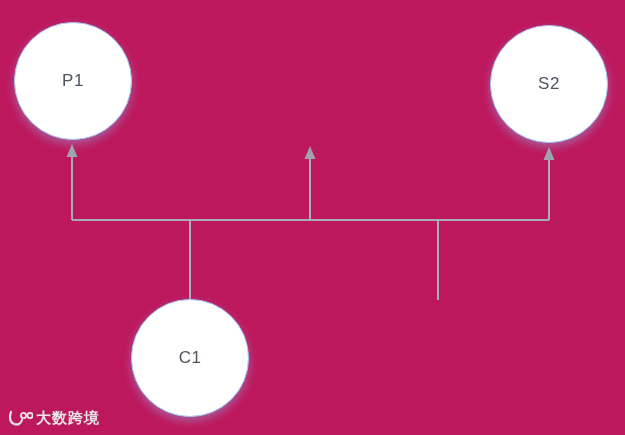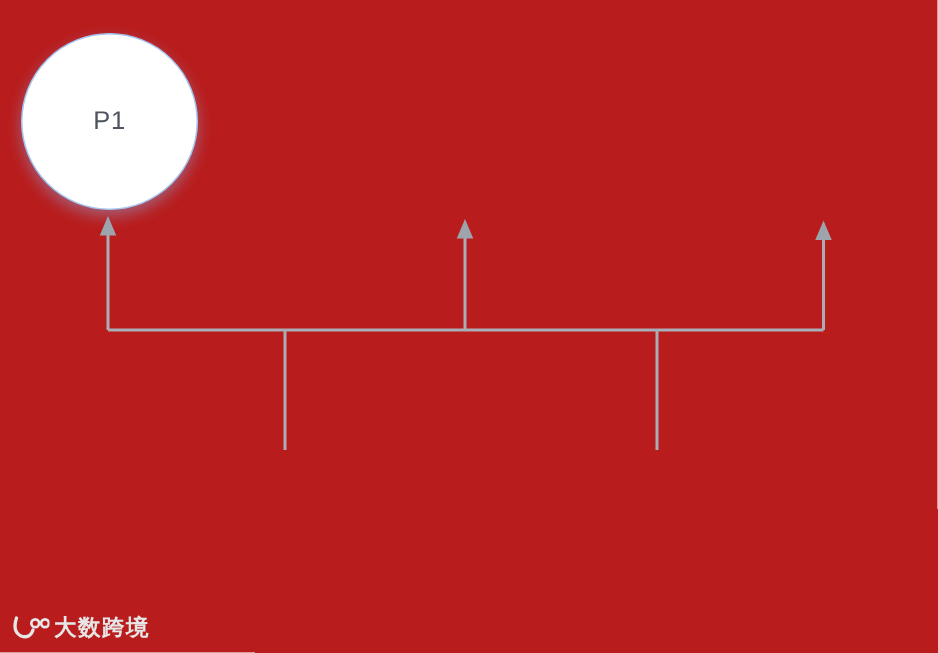--- a/index.html
+++ b/index.html
@@ -5,21 +5,21 @@
   html, body {
     margin: 0;
     padding: 0;
     background: #ffffff;
     font-family: "Liberation Sans", sans-serif;
   }
   .canvas {
     position: relative;
     width: 625px;
     height: 435px;
-    background: #b91c1c;
+    background: #be185d;
     overflow: hidden;
   }
   .connectors {
     position: absolute;
     left: 0;
     top: 0;
     width: 625px;
     height: 435px;
   }
   .node {
@@ -78,21 +78,27 @@
     <polygon points="310,146 304.5,159 315.5,159" fill="#9ea4ac"></polygon>
     <line x1="549" y1="220" x2="549" y2="158" stroke="#a9aeb6" stroke-width="2"></line>
     <polygon points="549,147 543.5,160 554.5,160" fill="#9ea4ac"></polygon>
   </svg>
 
   <div class="node" id="node-p1">
     <span class="node-label">P1</span>
   </div>
 
 
+  <div class="node" id="node-s2">
+    <span class="node-label">S2</span>
+  </div>
 
+  <div class="node" id="node-c1">
+    <span class="node-label">C1</span>
+  </div>
 
 
   <div class="watermark">
     <svg width="26" height="18" viewBox="0 0 26 18">
       <path d="M4 2 q-3 9 3 12 q6 2 8-4" fill="none" stroke="#e6e6e6" stroke-width="2.2" stroke-linecap="round"></path>
       <circle cx="16.5" cy="5.5" r="2.6" fill="none" stroke="#e6e6e6" stroke-width="1.8"></circle>
       <circle cx="23" cy="5.5" r="2.6" fill="none" stroke="#e6e6e6" stroke-width="1.8"></circle>
     </svg>
     <span>大数跨境</span>
   </div>

